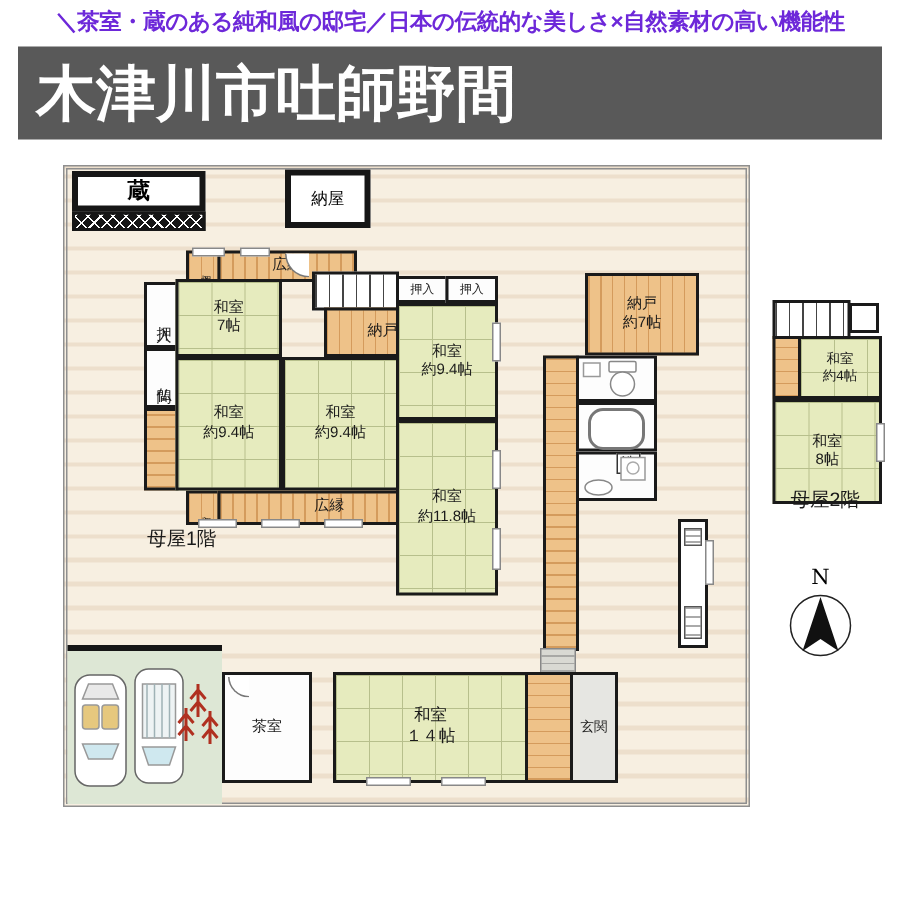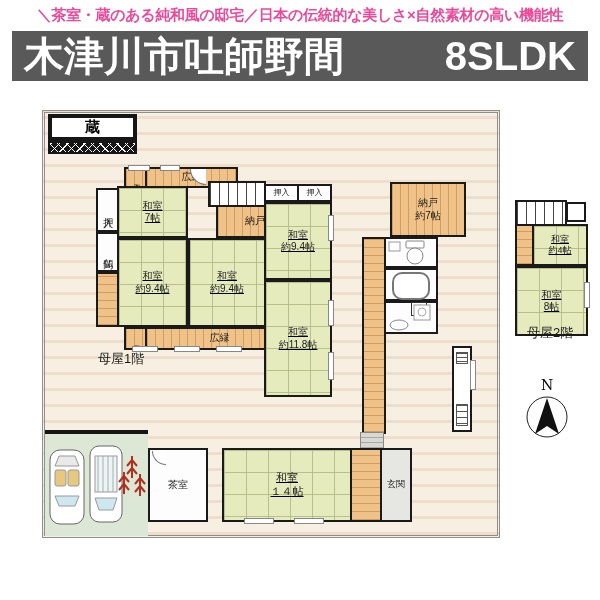--- a/index.html
+++ b/index.html
@@ -4,38 +4,38 @@
 <style>
   html,body{margin:0;padding:0;background:#fff;}
   .canvas{position:relative;width:600px;height:600px;background:#ffffff;overflow:hidden;
           font-family:"Liberation Sans","DejaVu Sans",sans-serif;}
   .abs{position:absolute;box-sizing:border-box;}
   .room{position:absolute;box-sizing:border-box;border:2px solid #1a1a1a;
         display:flex;align-items:center;justify-content:center;}
   .tatami{background-color:#e6ebbe;
     background-image:linear-gradient(#b7bf8c 1px,transparent 1px),
                      linear-gradient(90deg,#b7bf8c 1px,transparent 1px);
-    background-size:22px 22px;text-decoration:underline;}
+    background-size:22px 22px;}
   .wood-v{background-color:#eec289;
     background-image:repeating-linear-gradient(90deg,#d49b5c 0 1px,transparent 1px 8px);margin-left:28px;}
   .wood-h{background-color:#eec289;
     background-image:repeating-linear-gradient(0deg,#d49b5c 0 1px,transparent 1px 8px);}
   .whitefill{background:#fdfdfd;}
   .grayfill{background:#e6e6e2;}
   .stairs{background-color:#fff;
     background-image:repeating-linear-gradient(90deg,#444 0 1px,transparent 1px 9px);}
   .lbl2{font-size:10px;line-height:1.25;color:#1a1a1a;text-align:center;white-space:pre-line;}
   .vert{writing-mode:vertical-rl;letter-spacing:1px;}
   .freelbl{position:absolute;font-size:13px;color:#1a1a1a;white-space:pre;}
   .win{position:absolute;background:#fff;border:1px solid #888;box-sizing:border-box;}
   .arc{position:absolute;background:#fff;border-left:1px solid #777;border-bottom:1px solid #777;
        border-radius:0 0 0 100%;box-sizing:border-box;}
   .tagline{position:absolute;left:0;top:0;width:600px;height:30px;line-height:30px;
-       text-align:center;font-weight:bold;font-size:15px;letter-spacing:-0.3px;color:#ec4899;}
-  .titlebar{position:absolute;left:12px;top:31px;width:576px;height:50px;
+       text-align:center;font-weight:bold;font-size:15px;letter-spacing:-0.3px;color:#6d28d9;}
+  .titlebar{position:absolute;left:12px;top:31px;width:576px;height:62px;
        display:flex;align-items:center;justify-content:space-between;padding:0 12px;
        box-sizing:border-box;color:#fff;font-weight:bold;font-size:40px;}
   .plot{position:absolute;left:42px;top:110px;width:458px;height:428px;
        border:3px double #8f8f8f;box-sizing:border-box;background-color:#f7efe1;
        background-image:repeating-linear-gradient(0deg,rgba(224,203,178,.45) 0 3px,transparent 3px 16px);}
   .roadband{position:absolute;left:0;top:538px;width:526px;height:48px;background:#e7ece5;
        border-top:2px solid #9aa49c;border-bottom:2px solid #8f988f;box-sizing:border-box;
        background-image:repeating-linear-gradient(0deg,rgba(160,175,160,.25) 0 2px,transparent 2px 12px);}
   .hatch{position:absolute;background-color:#161616;box-sizing:border-box;border:2px solid #161616;
        background-image:repeating-linear-gradient(45deg,transparent 0 5px,#fff 5px 6px),
@@ -46,31 +46,33 @@
 </style>
 </head>
 <body>
 
 <div class="canvas">
 
   <div class="tagline">＼茶室・蔵のある純和風の邸宅／日本の伝統的な美しさ×自然素材の高い機能性</div>
 
   <div class="titlebar" style="background:#595959;">
     <span>木津川市吐師野間</span>
-    <span>8SLDK</span>
   </div>
 
   <div class="plot"></div>
 
 
   <div class="outb" style="left:48px;top:114px;width:89px;height:27px;font-size:15px;">
     <span>蔵</span>
   </div>
   <div class="hatch" style="left:48px;top:141px;width:89px;height:13px;"></div>
 
+  <div class="outb" style="left:190px;top:113px;width:57px;height:39px;font-size:11px;font-weight:normal;">
+    <span>納屋</span>
+  </div>
 
   <div class="room wood-v" style="left:96px;top:167px;width:23px;height:21px;">
     <span class="lbl2 vert" style="font-size:7px;letter-spacing:0;">押入</span>
   </div>
   <div class="room wood-v" style="left:117px;top:167px;width:93px;height:21px;">
     <span class="lbl2">広縁</span>
   </div>
   <div class="arc" style="left:190px;top:169px;width:16px;height:16px;"></div>
 
   <div class="room stairs" style="left:208px;top:181px;width:58px;height:26px;"></div>

